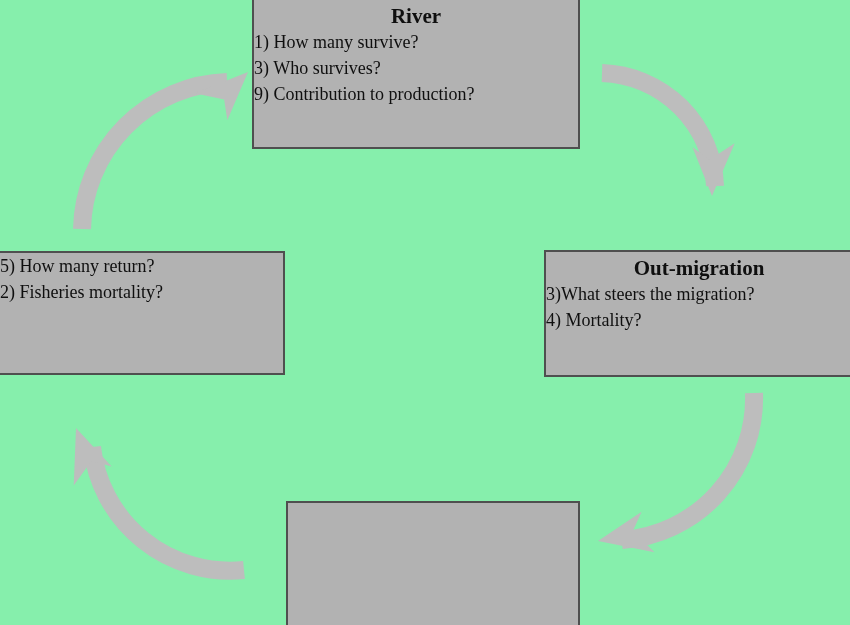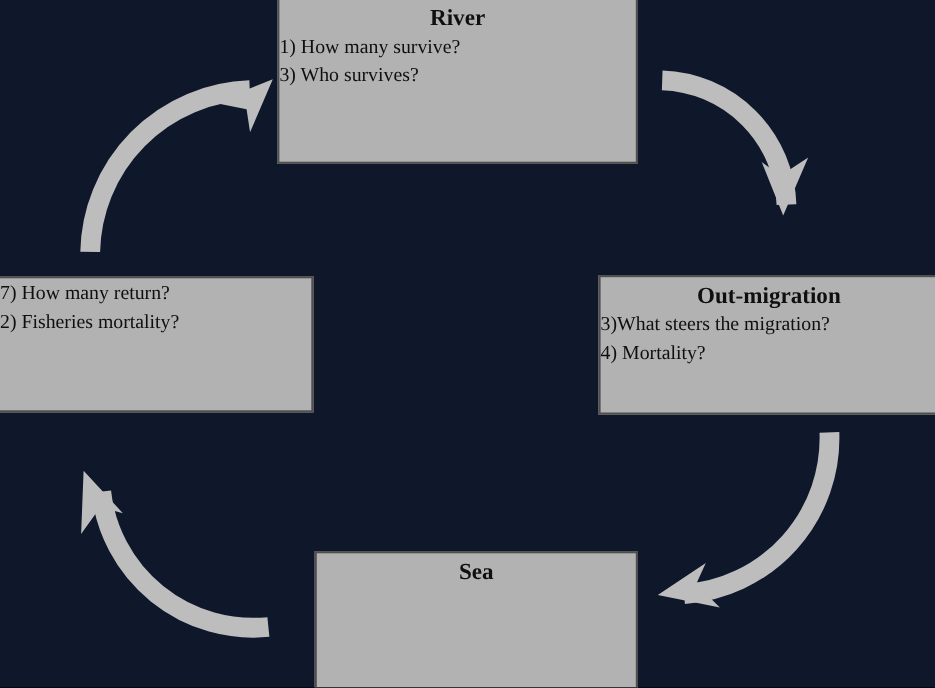--- a/index.html
+++ b/index.html
@@ -4,21 +4,21 @@
 <style>
   html, body {
     margin: 0;
     padding: 0;
     background: #000000;
   }
   .canvas {
     position: relative;
     width: 850px;
     height: 625px;
-    background: #0f172a;
+    background: #86efac;
     overflow: hidden;
     font-family: "Liberation Serif", serif;
   }
   .arrow-layer {
     position: absolute;
     left: 0;
     top: 0;
     width: 850px;
     height: 625px;
     display: block;
@@ -73,30 +73,30 @@
     <g>
       <path d="M 244 570 A 139 139 0 0 1 92 447" fill="none" stroke-width="18" stroke="#bdbdbd"></path>
       <path d="M 0 0 L 22 40 L 6 31 L -14 48 Z" transform="translate(76,428) rotate(-14) scale(1.15)" fill="#bdbdbd"></path>
     </g>
   </svg>
 
   <div class="box box-river">
     <div class="box-title">River</div>
     <div class="box-line">1) How many survive?</div>
     <div class="box-line">3) Who survives?</div>
+    <div class="box-line">9) Contribution to production?</div>
   </div>
 
   <div class="box box-out">
     <div class="box-title">Out-migration</div>
     <div class="box-line">3)What steers the migration?</div>
     <div class="box-line">4) Mortality?</div>
   </div>
 
   <div class="box box-sea">
-    <div class="box-title">Sea</div>
   </div>
 
   <div class="box box-in">
-    <div class="box-line">7) How many return?</div>
+    <div class="box-line">5) How many return?</div>
     <div class="box-line">2) Fisheries mortality?</div>
   </div>
 
 </div>
 
 </body></html>

